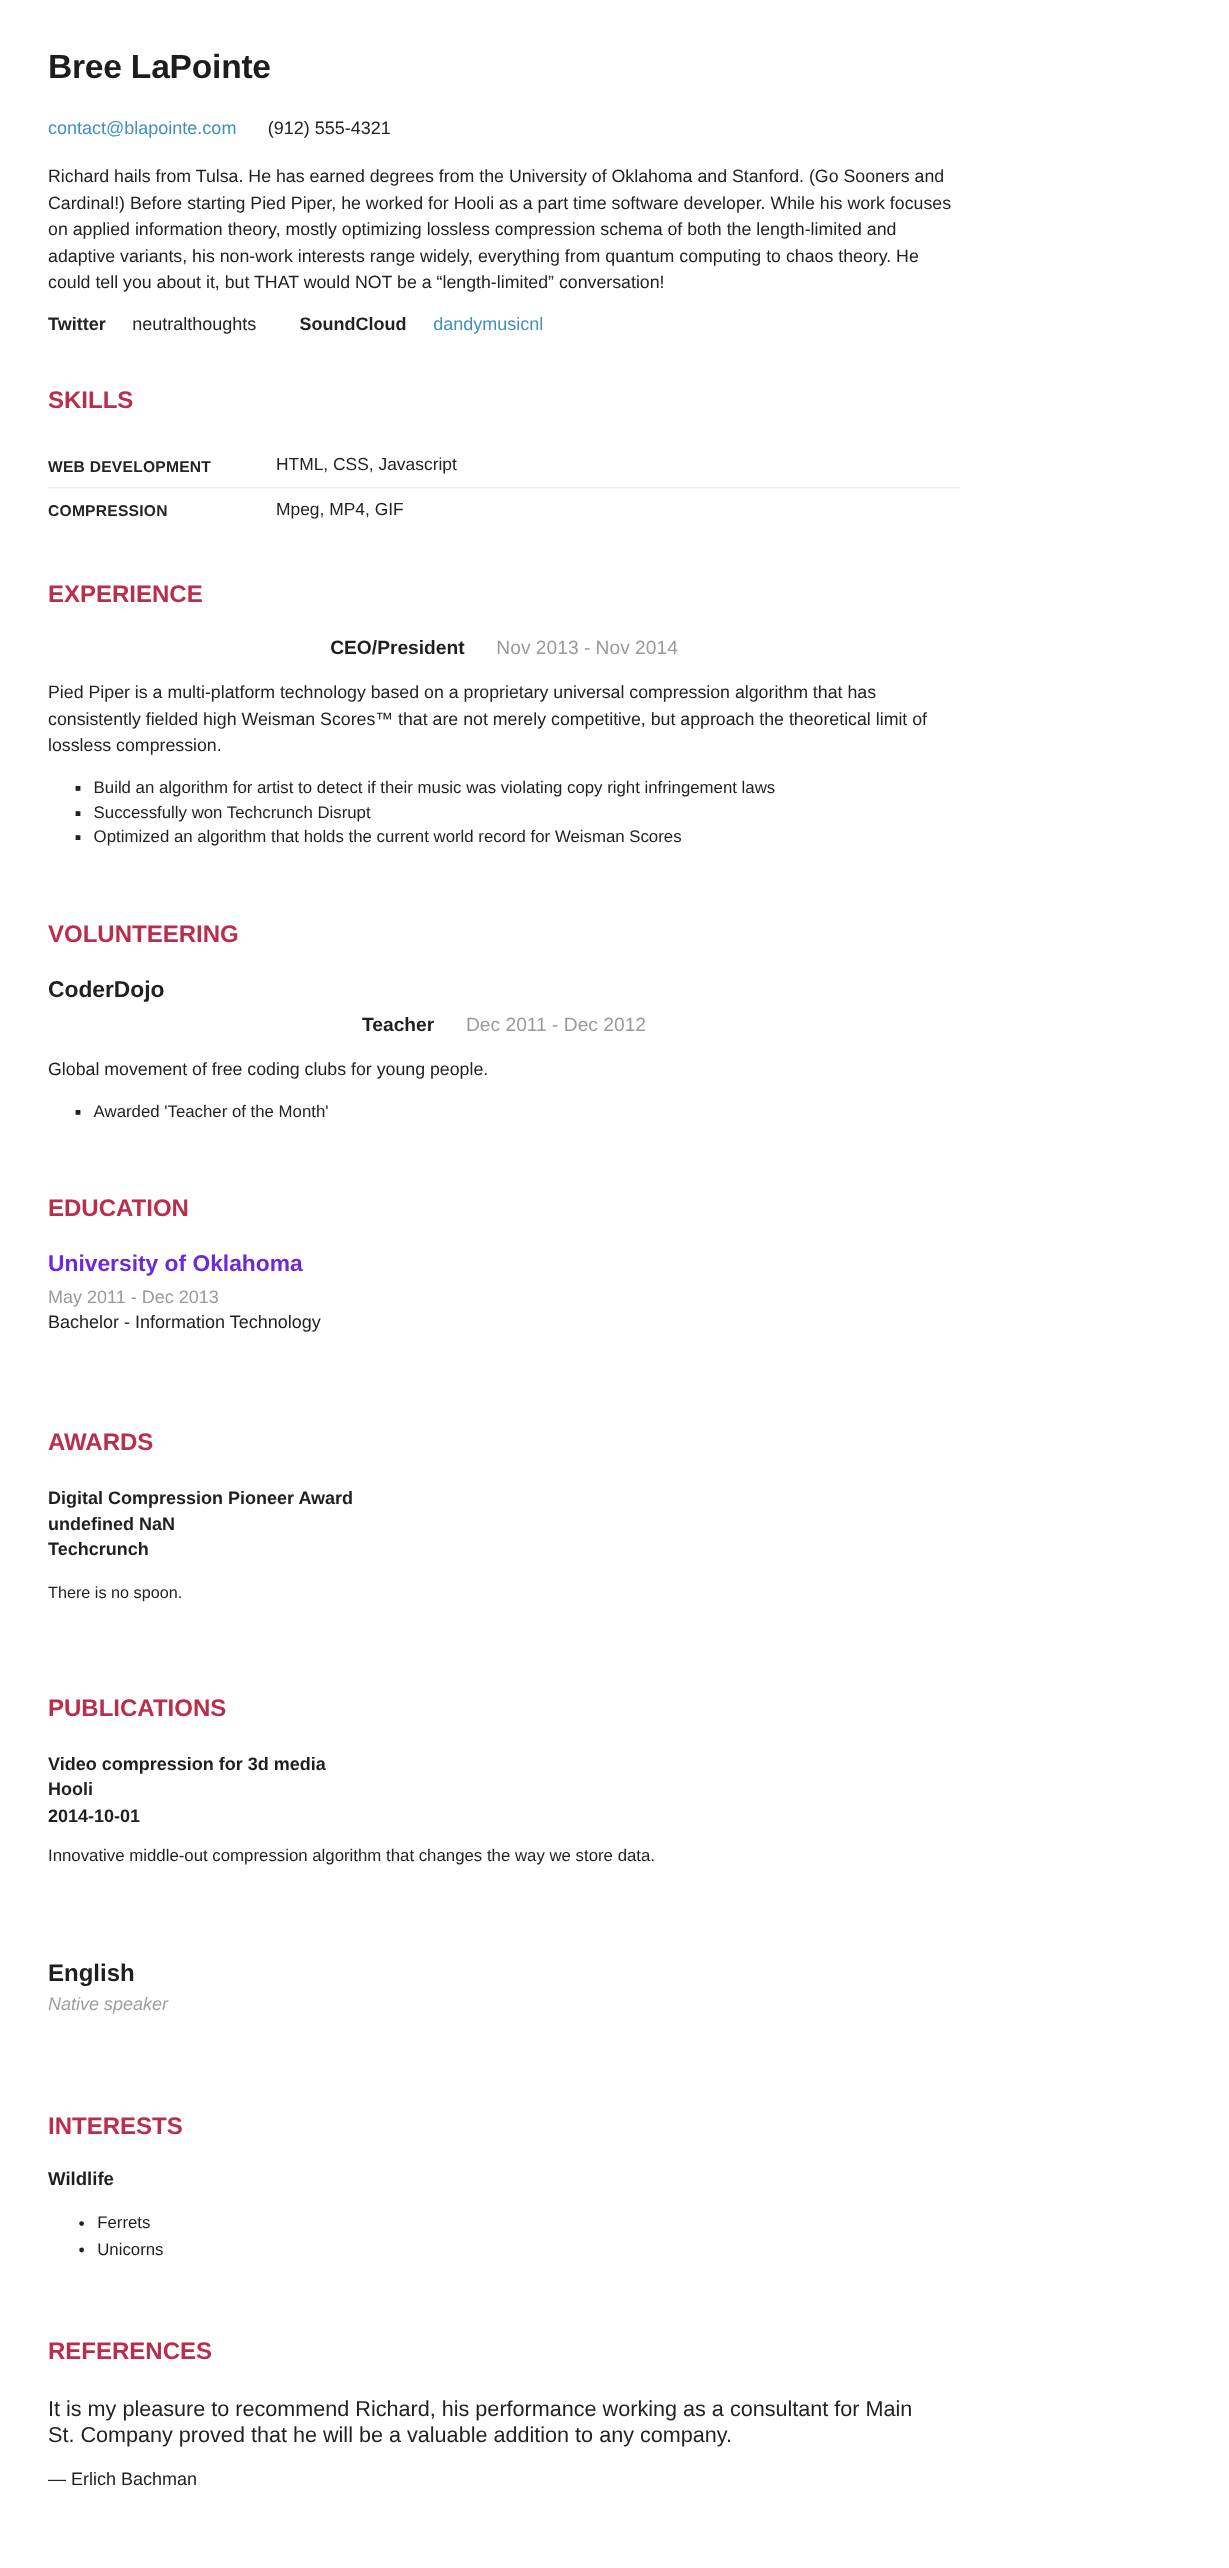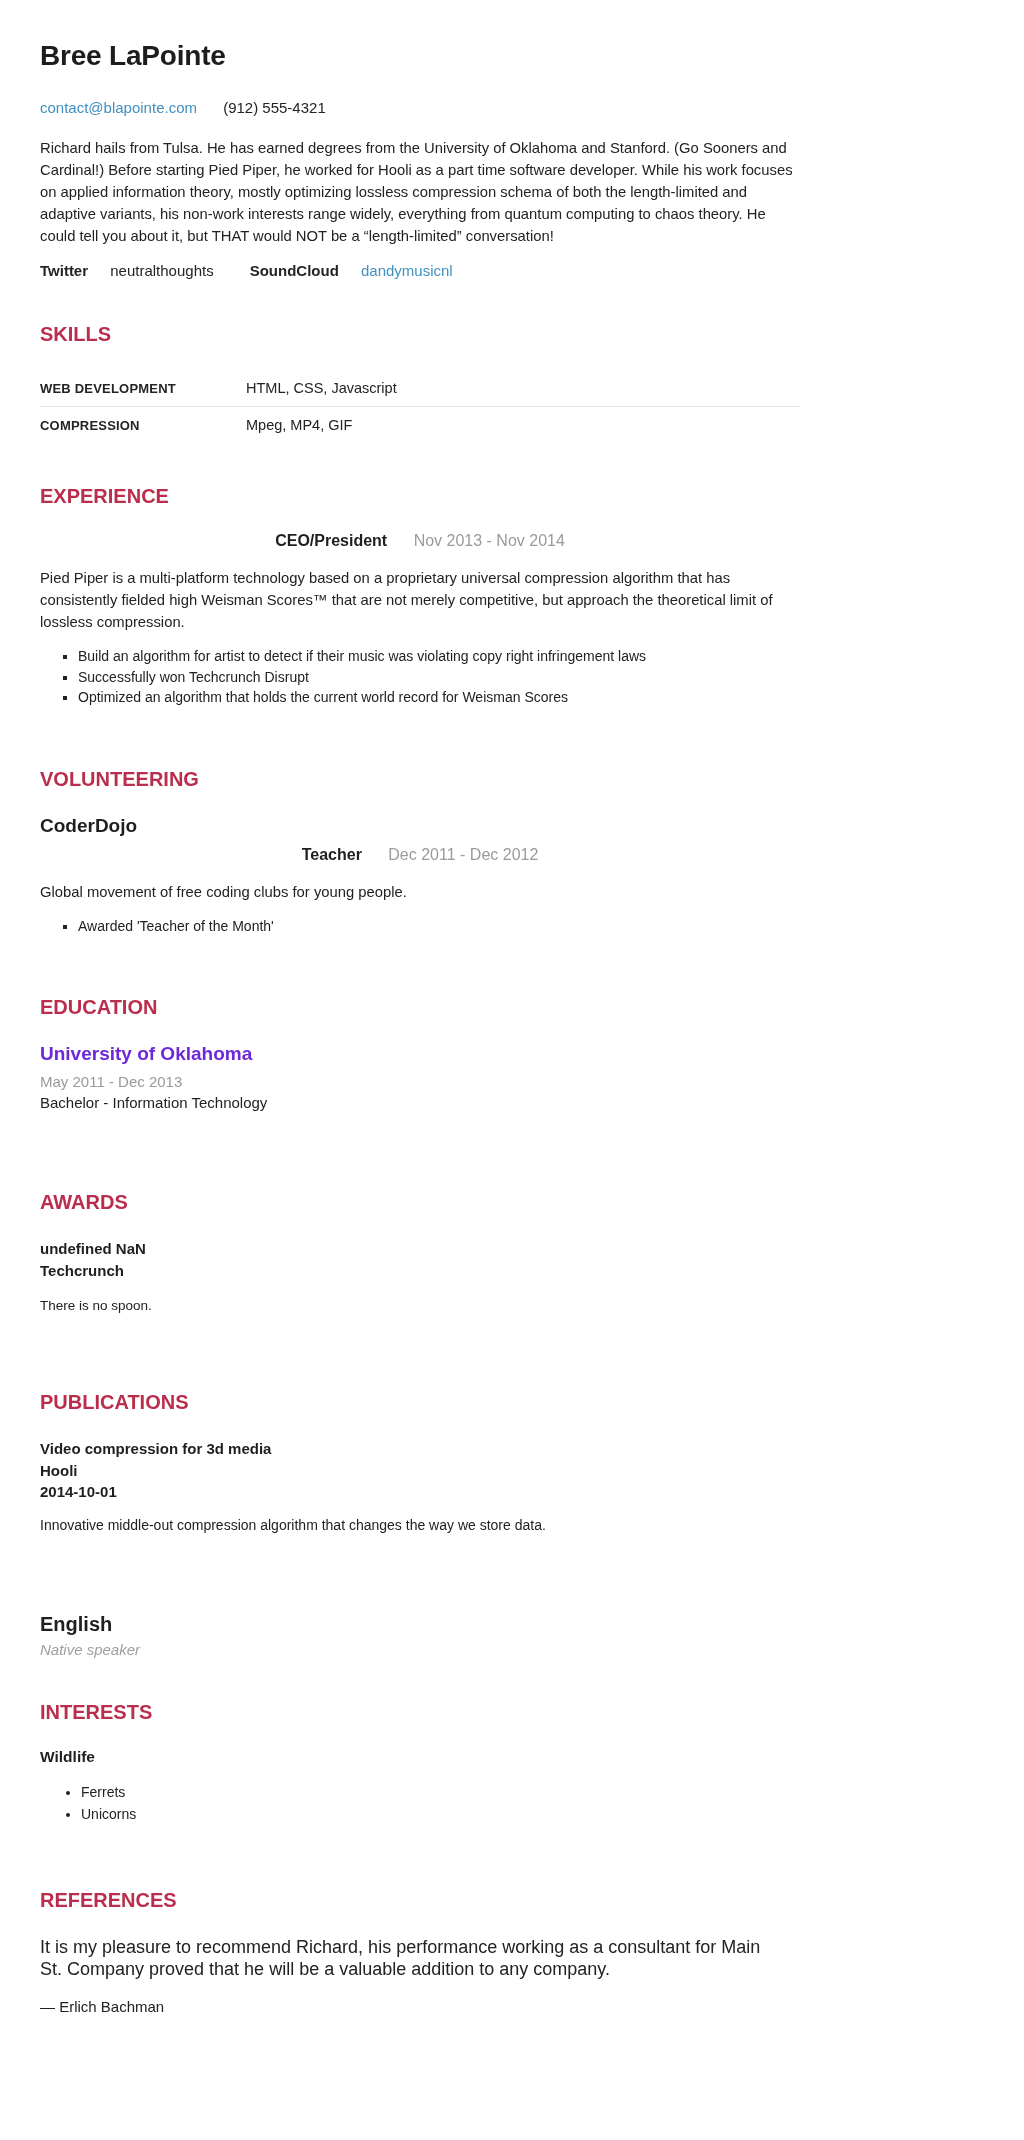--- a/index.html
+++ b/index.html
@@ -31,25 +31,25 @@
   a.username{color:var(--link);text-decoration:none;cursor:pointer;}
 
   
   h2.sec{color:var(--accent);font-size:20px;font-weight:700;margin:0 0 24px;}
   section{margin-top:60px;}
   section.sec-skills{margin-top:44px;}
   section.sec-experience{margin-top:42px;}
   section.sec-awards{margin-top:80px;}
   section.sec-publications{margin-top:78px;}
   section.sec-languages{margin-top:80px;}
-  section.sec-interests{margin-top:43px;}
+  section.sec-interests{margin-top:82px;}
   section.sec-references{margin-top:64px;}
 
   
-  .skill-row{display:flex;align-items:center;padding:10px 0;border-bottom:1px solid var(--divider);gap:16px;}
+  .skill-row{display:flex;align-items:center;padding:10px 0;border-bottom:1px solid var(--divider);}
   .skill-row:last-child{border-bottom:none;}
   .skill-name{width:190px;flex:0 0 190px;font-weight:700;font-size:13px;letter-spacing:0.2px;color:#242424;}
   .skill-keywords{font-size:14.5px;}
 
   
   .job-head{font-size:16px;text-align:center;}
   .job-title{font-weight:700;color:#1f1f1f;}
   .job-dates{color:var(--muted);margin-left:22px;}
   .job-summary{font-size:14.8px;line-height:22px;margin:17px 0 0;max-width:762px;}
   ul.highlights{margin:13px 0 0;padding-left:38px;list-style:square;font-size:14px;line-height:20.5px;}
@@ -155,20 +155,21 @@
     <div class="edu">
       <div class="edu-school">University of Oklahoma</div>
       <div class="edu-dates">May 2011 - Dec 2013</div>
       <div class="edu-degree">Bachelor - Information Technology</div>
     </div>
   </section>
 
   <section class="sec-awards">
     <h2 class="sec">AWARDS</h2>
     <div class="award">
+      <div class="bold-line">Digital Compression Pioneer Award</div>
       <div class="bold-line">undefined NaN</div>
       <div class="bold-line">Techcrunch</div>
       <div class="award-summary">There is no spoon.</div>
     </div>
   </section>
 
   <section class="sec-publications">
     <h2 class="sec">PUBLICATIONS</h2>
     <div class="pub">
       <div class="bold-line">Video compression for 3d media</div>

